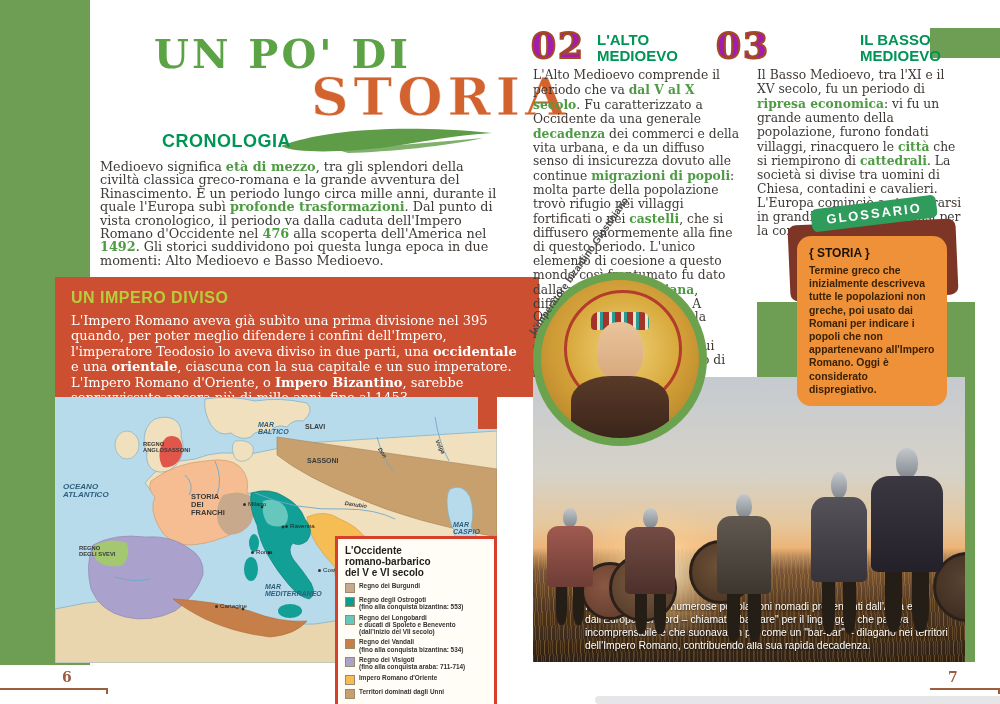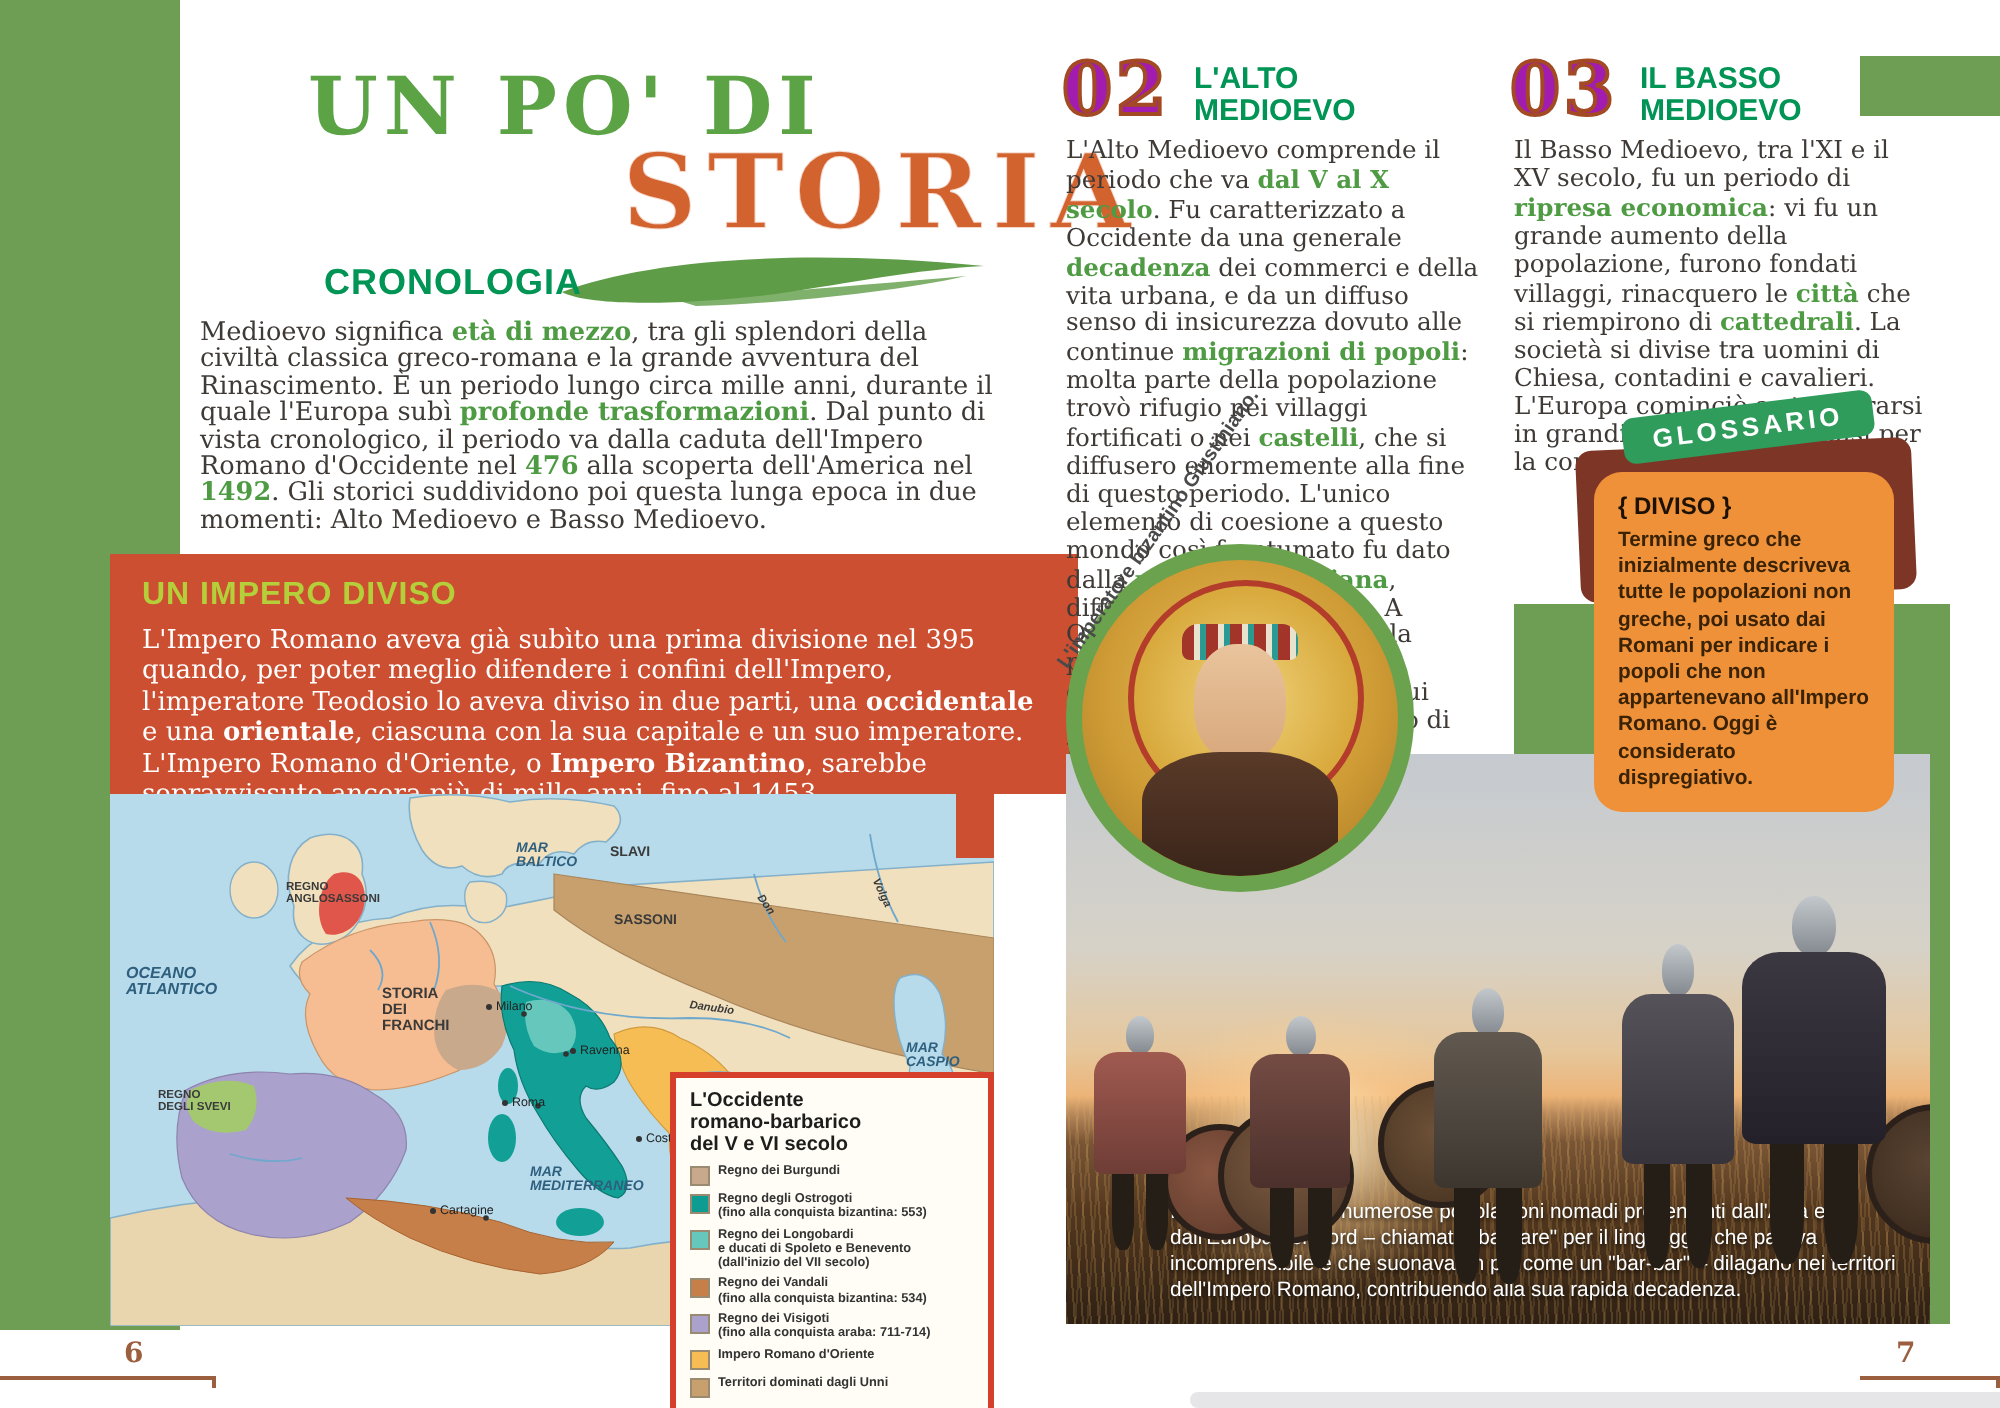--- a/index.html
+++ b/index.html
@@ -53,23 +53,23 @@
   .pgline::after{content:"";position:absolute;right:0;top:2px;width:2px;height:4px;background:#9b5f3f;}
   .pgl{left:0;width:108px;}
   .pgr{left:930px;width:70px;}
   .pgnum{top:669px;font-size:14px;font-weight:bold;color:#9b5f3f;font-family:"DejaVu Serif",serif;}
   .pg6{left:62px;} .pg7{left:948px;}
   .bottom-strip{left:595px;top:696px;width:405px;height:8px;background:#e6e6e8;border-radius:4px 0 0 4px;}
 
   
   .col{width:207px;}
   .colnum{font-size:36px;} 
-  .num02{left:531px;top:24px;} .num03{left:755px;top:24px;}
+  .num02{left:531px;top:24px;} .num03{left:716px;top:24px;}
   .collab{font-size:15px;line-height:15.5px;}
-  .lab02{left:597px;top:32px;} .lab03{left:820px;top:32px;}
+  .lab02{left:597px;top:32px;} .lab03{left:860px;top:32px;}
   .colbody{font-size:12.3px;line-height:13.9px;}
   .body02{left:533px;top:69px;} .body03{left:757px;top:69px;width:205px;}
   .green-tab-top{left:930px;top:28px;width:70px;height:30px;background:#6d9e53;}
   .green-panel{left:757px;top:302px;width:218px;height:360px;background:#6d9e53;}
 
   
   .folder{left:789px;top:222px;width:168px;height:76px;background:#7d3526;border-radius:8px;
           transform:rotate(-2.5deg);z-index:3;}
   .gloss-tab{left:811px;top:202px;padding:4px 15px;background:#2f9c5c;border-radius:6px;
              transform:rotate(-7deg);z-index:4;font-family:"Liberation Sans",sans-serif;
@@ -284,21 +284,21 @@
   <div class="abs secnum colnum num03">03</div>
   <div class="abs seclabel collab lab03 pre">IL BASSO
 MEDIOEVO</div>
   <p class="abs colbody body03" style="margin:0"><span>Il Basso Medioevo, tra l'XI e il XV secolo, fu un periodo di </span><span class="hl">ripresa economica</span><span>: vi fu un grande aumento della popolazione, furono fondati villaggi, rinacquero le </span><span class="hl">città</span><span> che si riempirono di </span><span class="hl">cattedrali</span><span>. La società si divise tra uomini di Chiesa, contadini e cavalieri. L'Europa cominciò a strutturarsi in grandi Stati e pose le basi per la conquista del mondo.</span></p>
 
   <div class="abs green-panel"></div>
 
   <div class="abs folder"></div>
   <div class="abs gloss-tab">GLOSSARIO</div>
   <div class="abs gloss-box">
-    <div class="gloss-term">{ DIVISO }</div>
+    <div class="gloss-term">{ STORIA }</div>
     <div class="gloss-def">Termine greco che inizialmente descriveva tutte le popolazioni non greche, poi usato dai Romani per indicare i popoli che non appartenevano all'Impero Romano. Oggi è considerato dispregiativo.</div>
   </div>
 
   <div class="abs photo">
     <div class="sun"></div>
     <div class="grass-tex"></div>
 
     <div class="fig" style="left:14px;bottom:36px;width:46px;height:118px;">
       <div class="helm"></div>
         <div class="torso" style="background:linear-gradient(#a05a50,#6e3d36);"></div>

